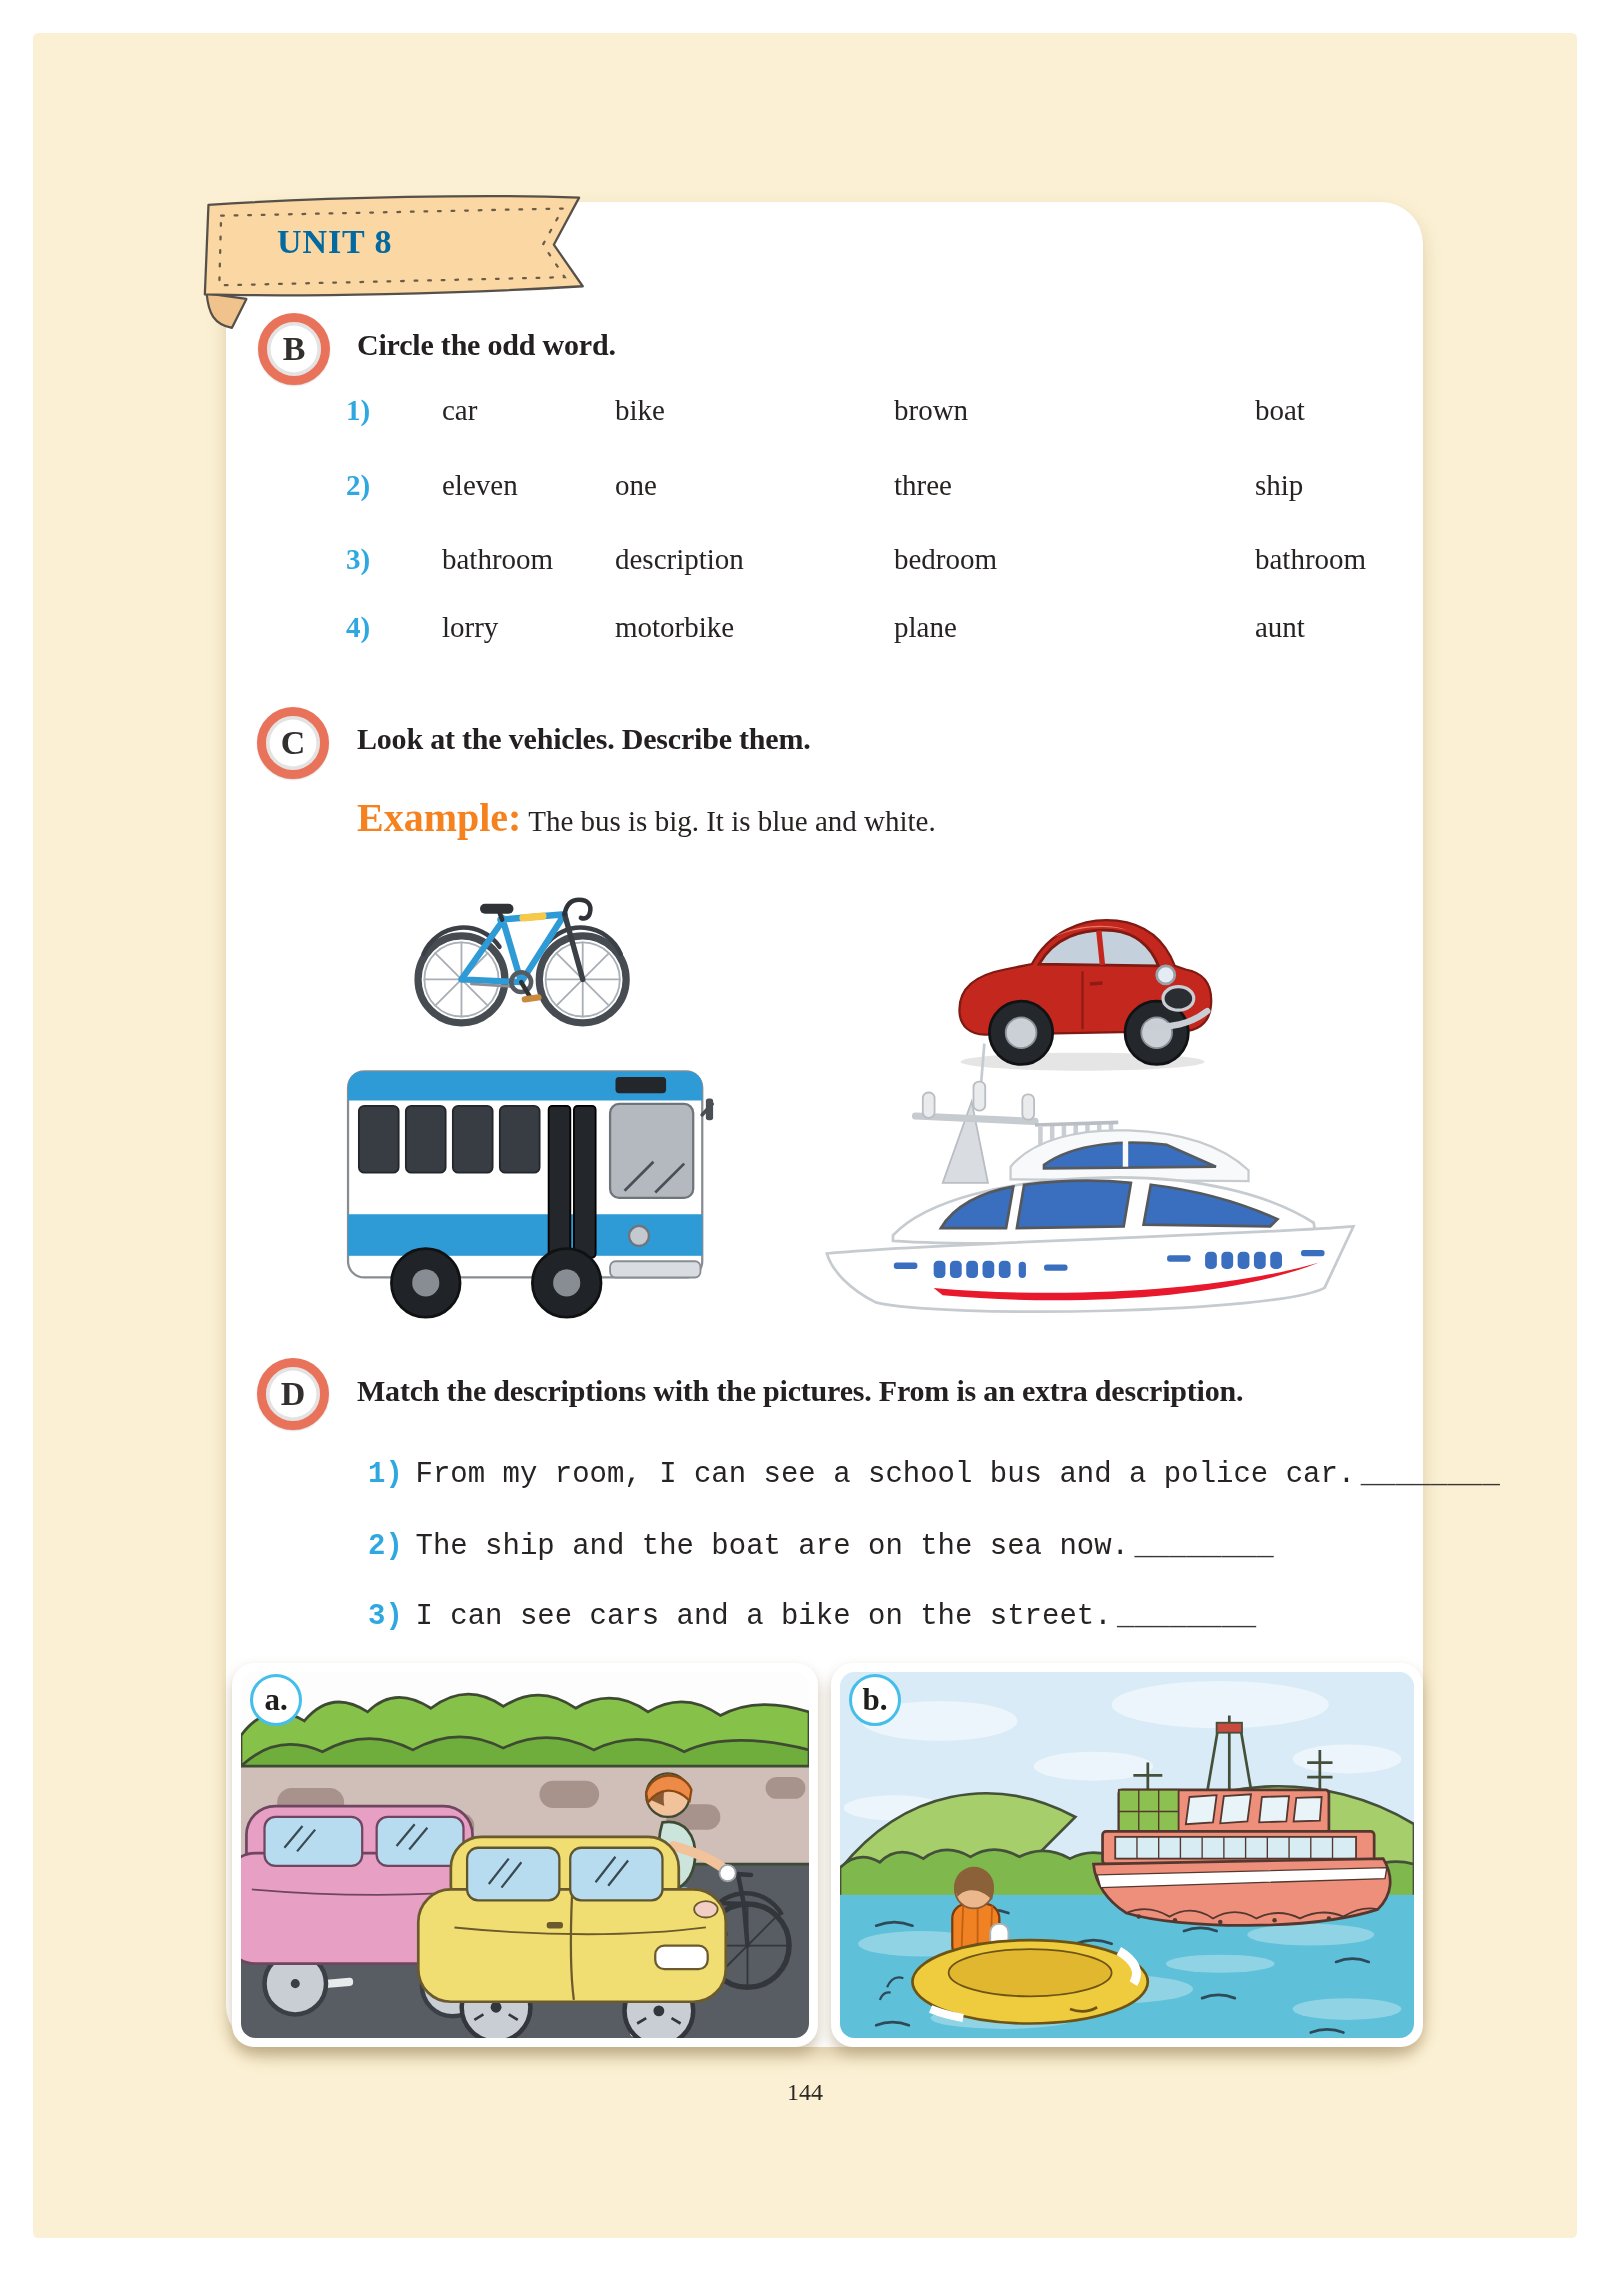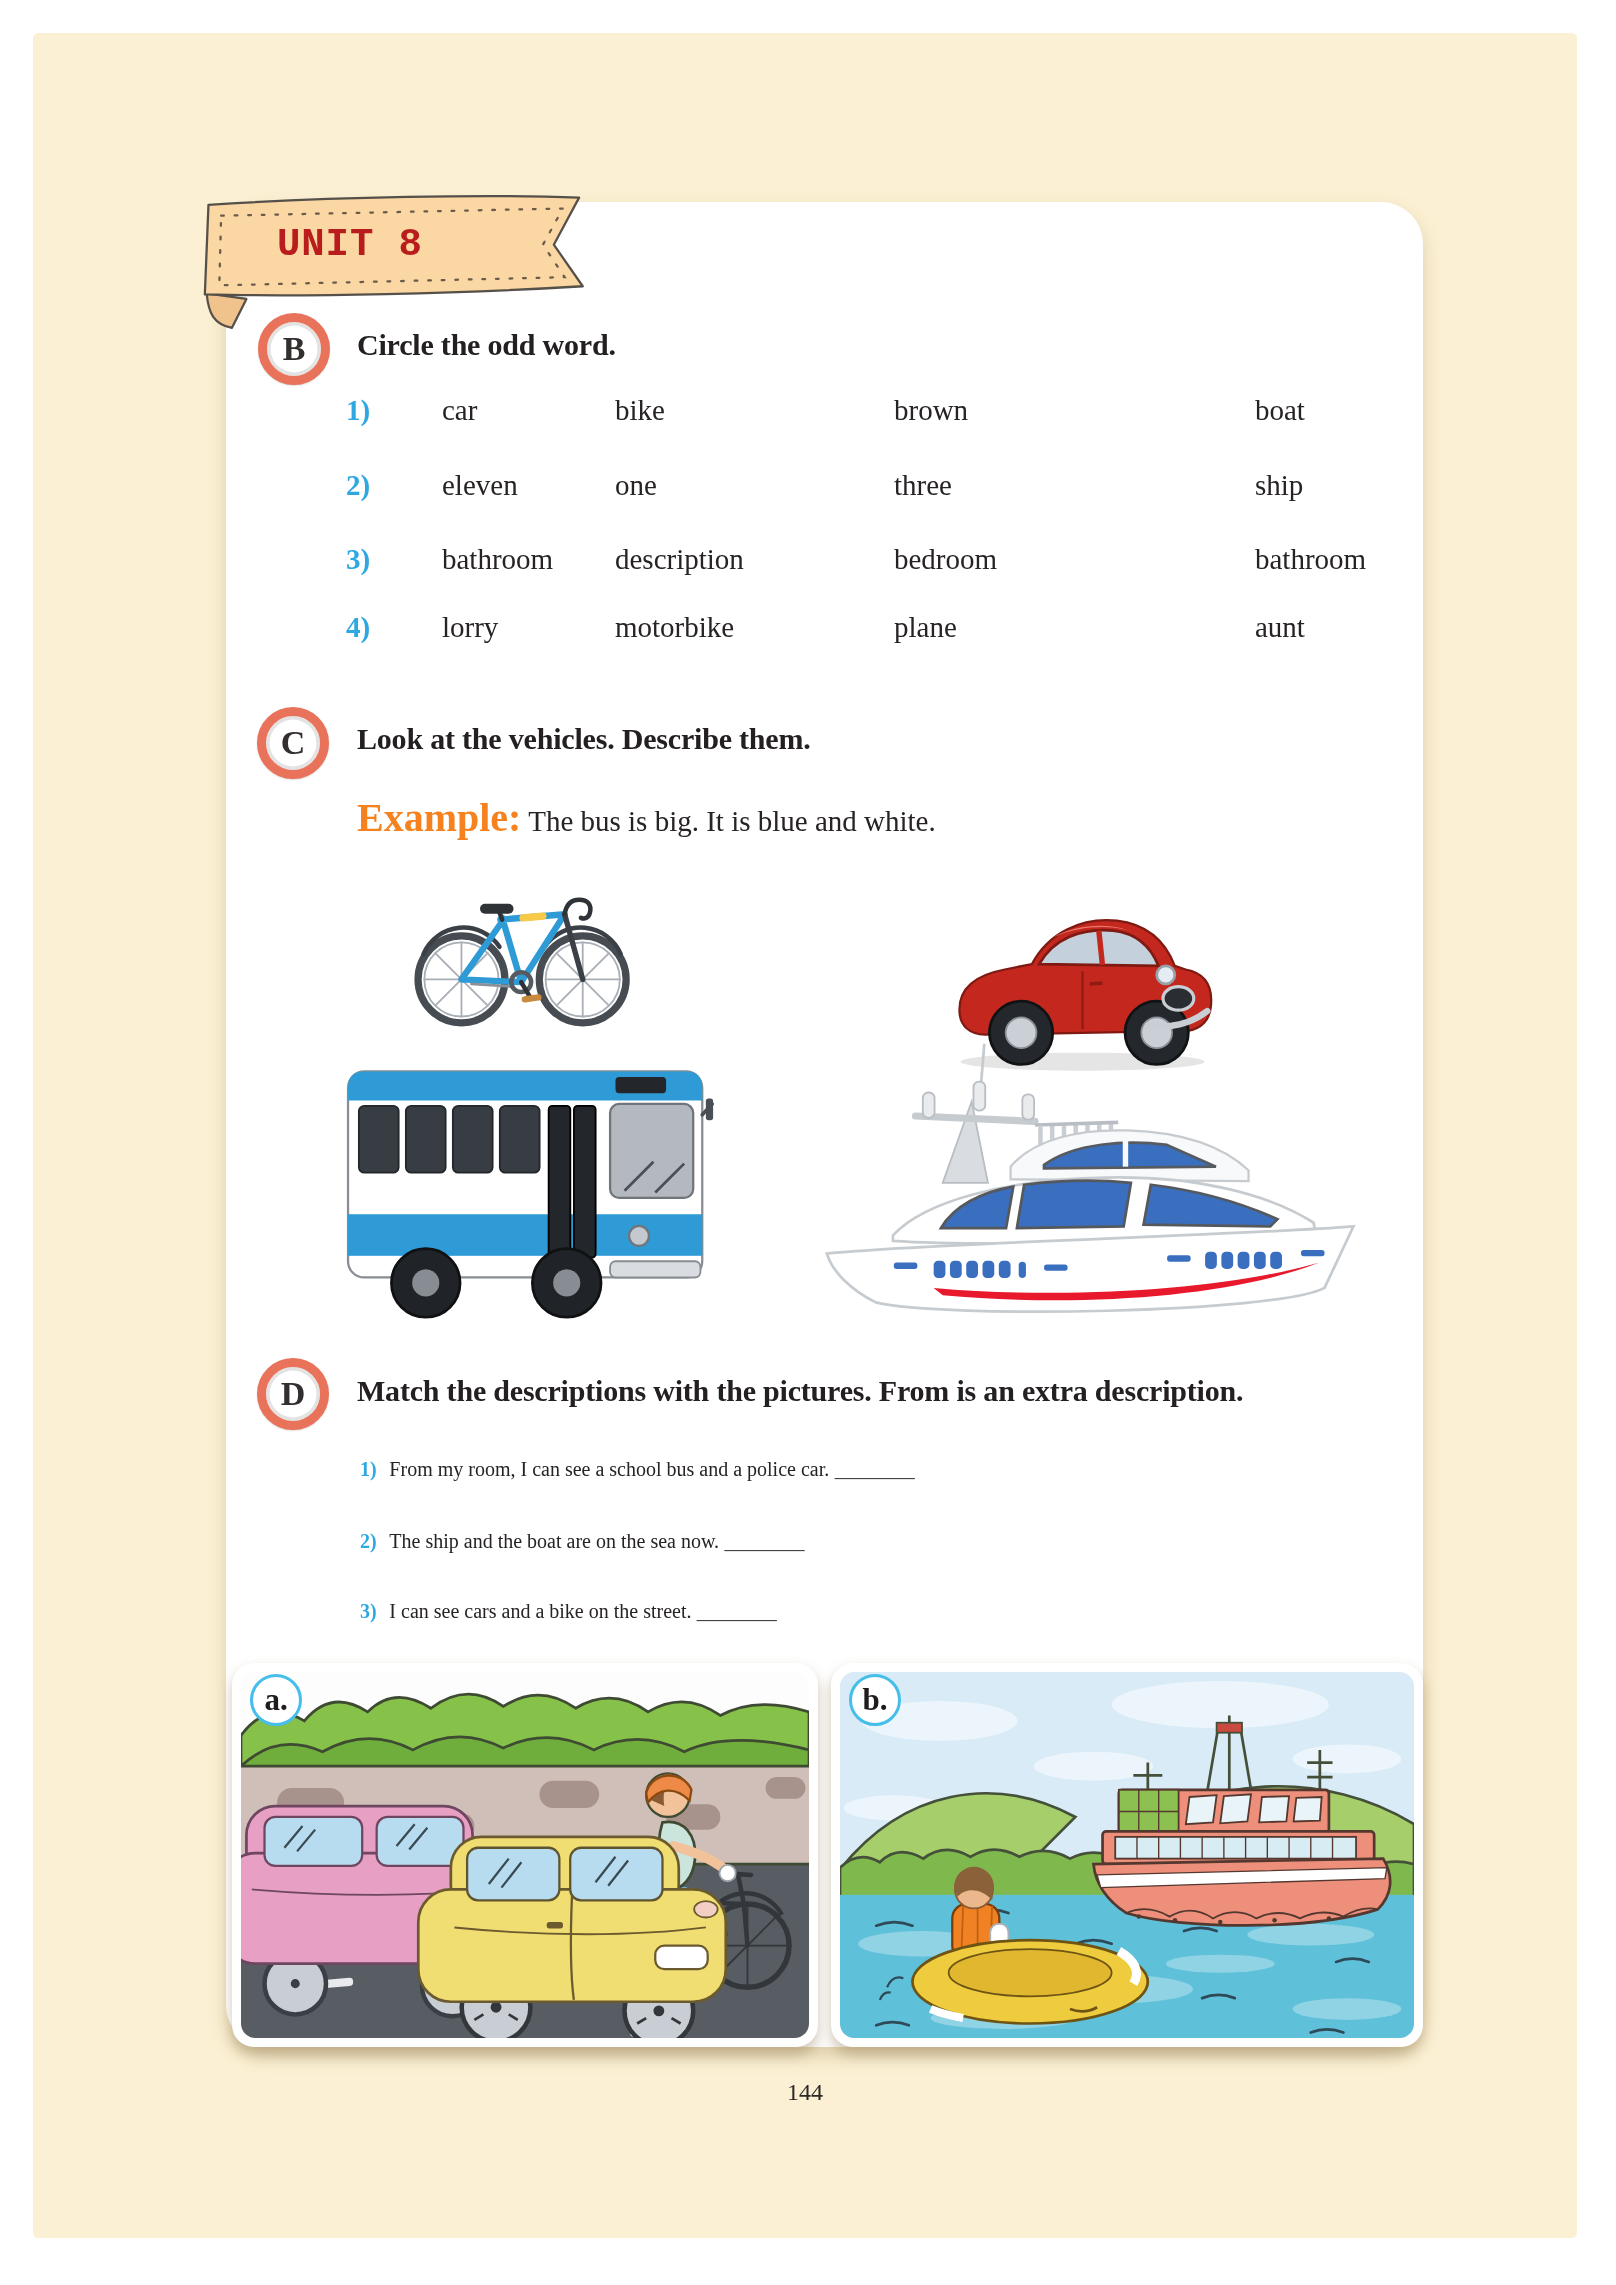--- a/index.html
+++ b/index.html
@@ -14,21 +14,21 @@
   .card{
     position:absolute;left:226px;top:202px;width:1197px;height:1845px;
     background:#ffffff;border-radius:42px;
     box-shadow:0 9px 18px rgba(150,125,80,.28);
   }
   
   .banner{position:absolute;left:194px;top:185px;width:405px;height:152px;}
   .banner svg{position:absolute;inset:0;}
   .banner-title{
     position:absolute;left:83px;top:38px;width:235px;
-    font-size:39px;font-weight:bold;color:#b91c1c;letter-spacing:0.9px;font-family:Liberation Mono, monospace;
+    font-size:34px;font-weight:bold;color:#0369a1;letter-spacing:0.9px;
   }
   
   .sec-circle{
     position:absolute;width:72px;height:72px;box-sizing:border-box;border-radius:50%;
     background:#ffffff;border:9px solid #E8735A;
     box-shadow:inset 0 0 0 3.6px #e3e3e3, 0 0.9px 1.8px rgba(0,0,0,.15);
     display:flex;align-items:center;justify-content:center;
   }
   .sec-letter{font-size:34px;font-weight:bold;color:#332f2e;line-height:1;}
   .sec-title{
@@ -40,21 +40,21 @@
   .b-num{position:absolute;left:346px;font-weight:bold;color:#2FA8E1;}
   .b-w0{position:absolute;left:398px;margin-left:44px;}
   .b-w1{position:absolute;left:615px;}
   .b-w2{position:absolute;left:894px;}
   .b-w3{position:absolute;left:1255px;text-align:right;}
   
   .example-line{position:absolute;left:357px;top:794px;font-size:29px;white-space:nowrap;}
   .example-label{color:#F5821F;font-weight:bold;font-size:40px;}
   .vehicle{position:absolute;}
   
-  .d-item{position:absolute;left:360px;font-size:20px;white-space:nowrap;}
+  .d-item{position:absolute;left:368px;font-size:29px;white-space:nowrap;font-family:Liberation Mono, monospace;}
   .d-num{font-weight:bold;color:#2FA8E1;margin-right:12.7px;}
   .answer-blank{letter-spacing:0;color:#3a3636;margin-left:5.4px;}
   
   .pic-frame{
     position:absolute;top:1663px;height:384px;background:#ffffff;border-radius:22px;
     box-shadow:0 7.2px 12.7px rgba(140,115,70,.4);
   }
   .pic-inner{position:absolute;inset:9px;border-radius:14.5px;overflow:hidden;}
   .pic-inner svg{display:block;width:100%;height:100%;}
   .pic-label{

